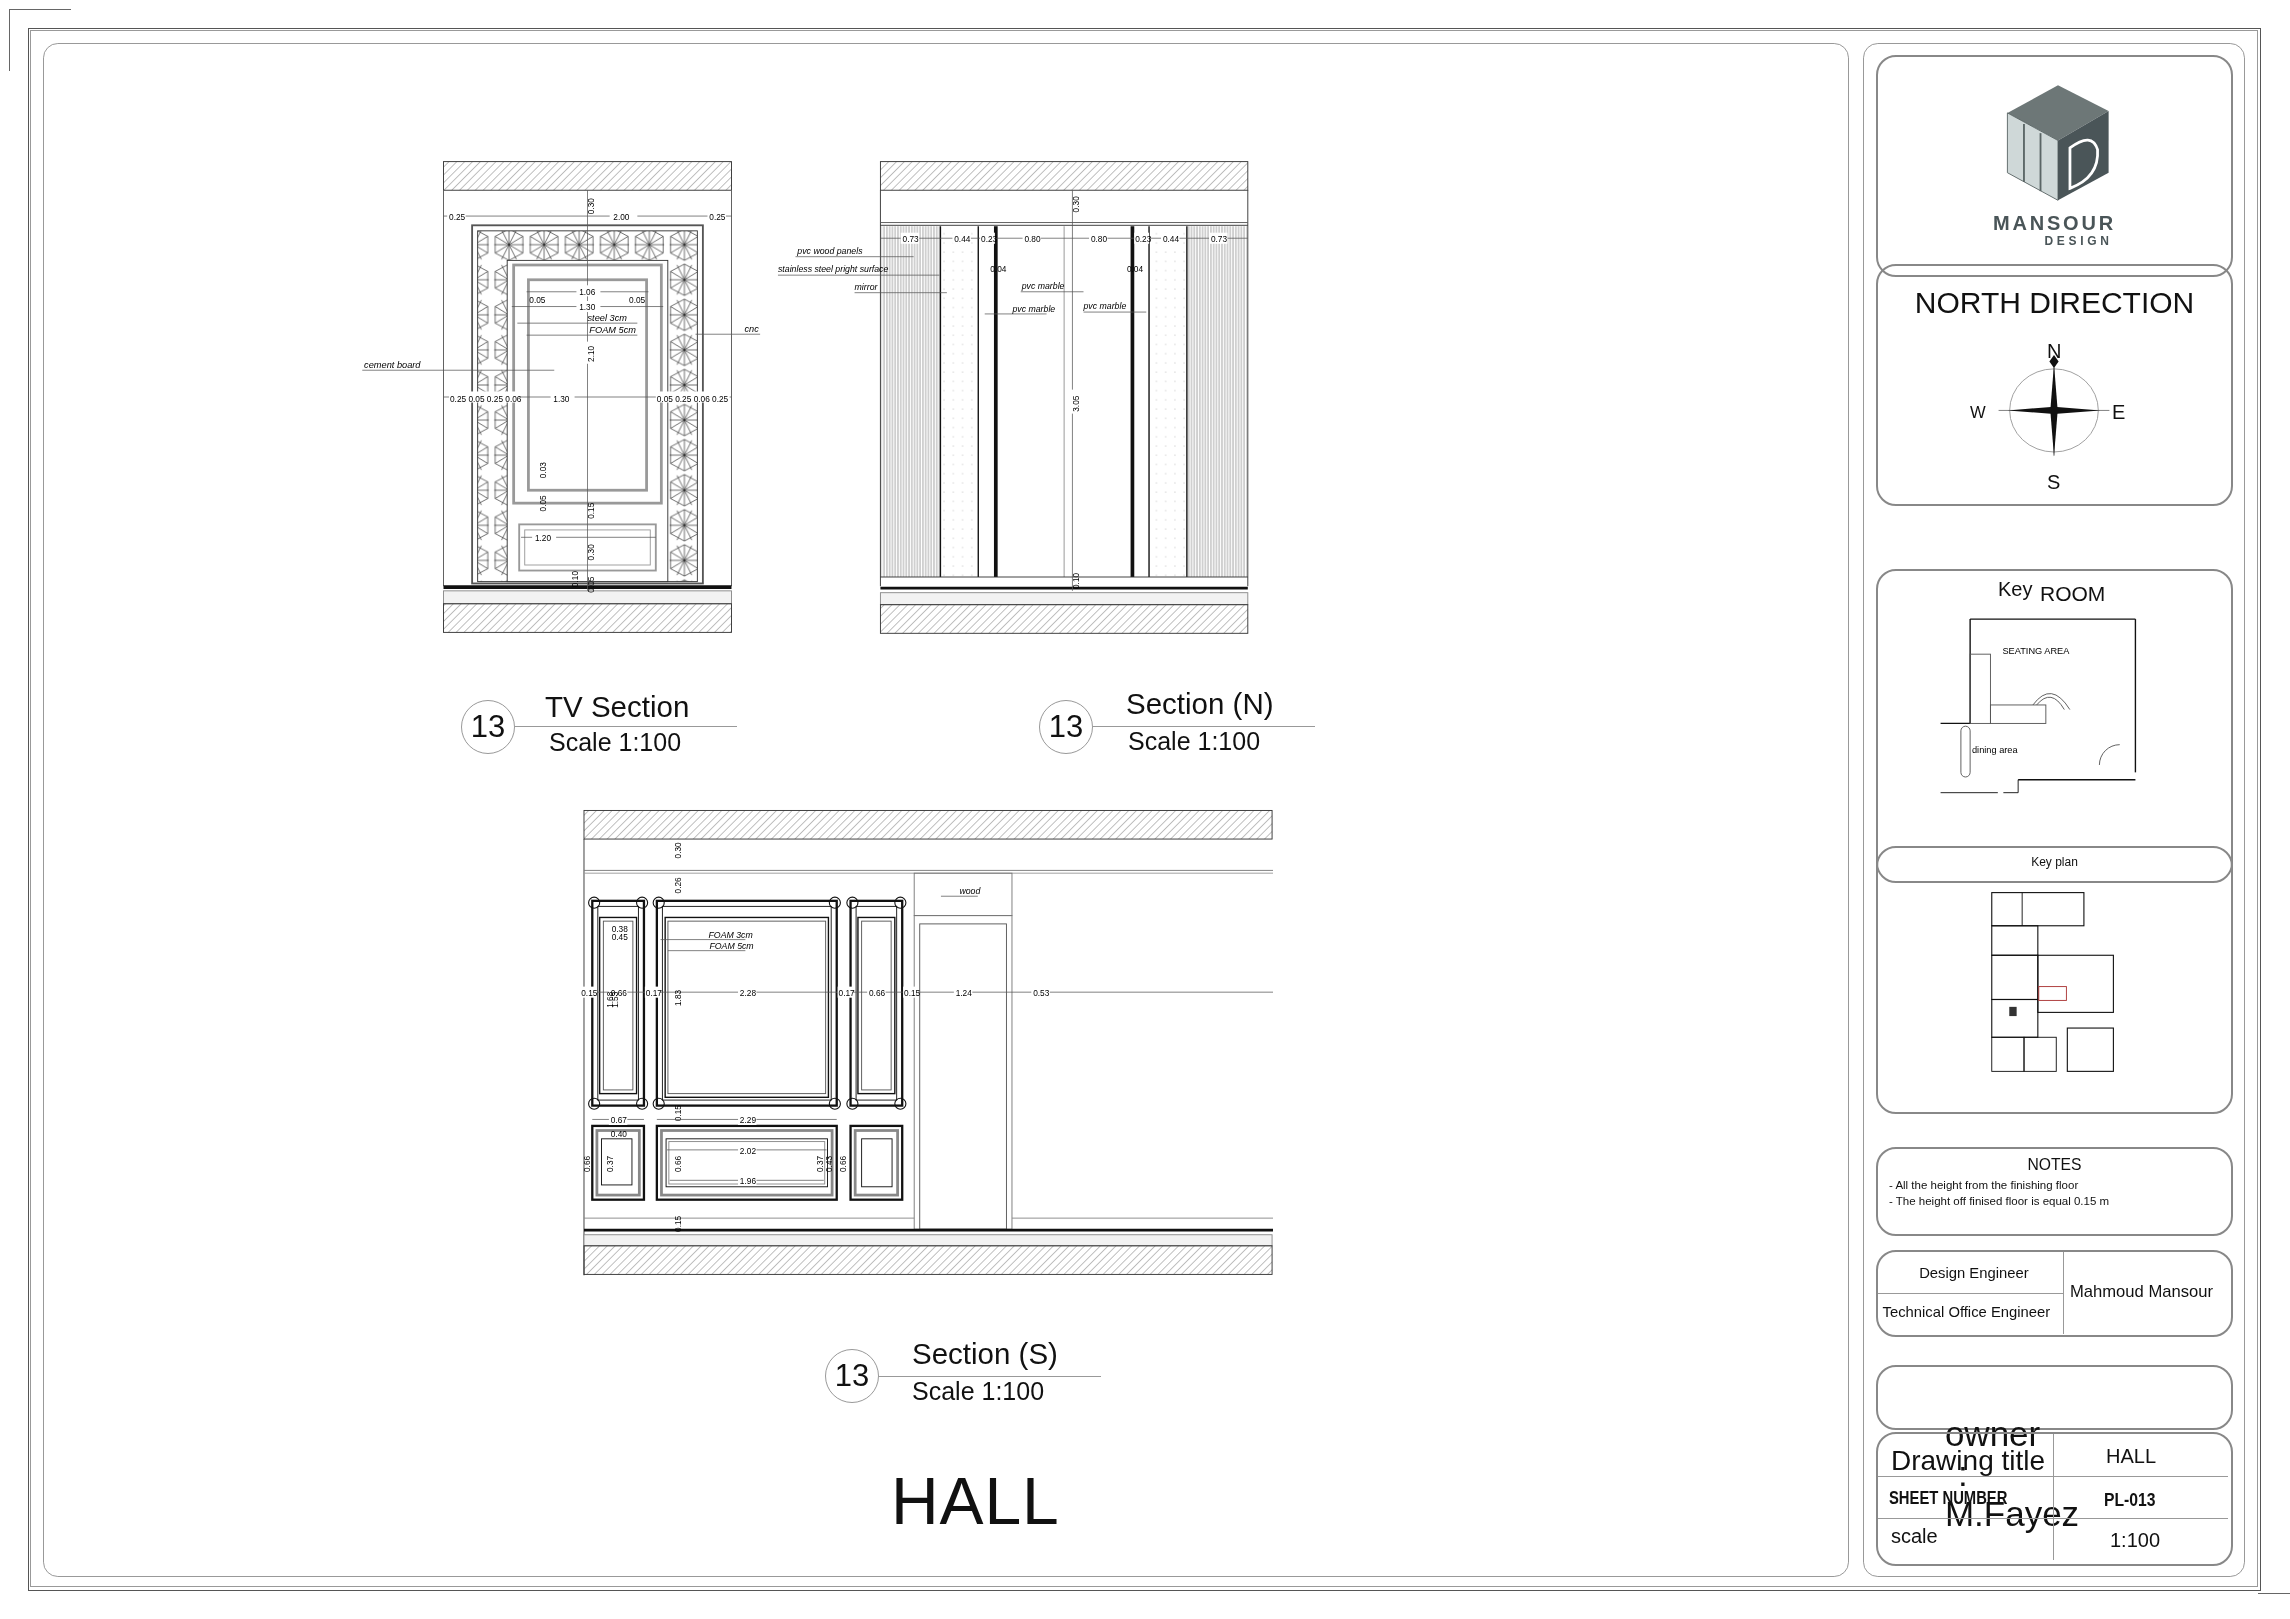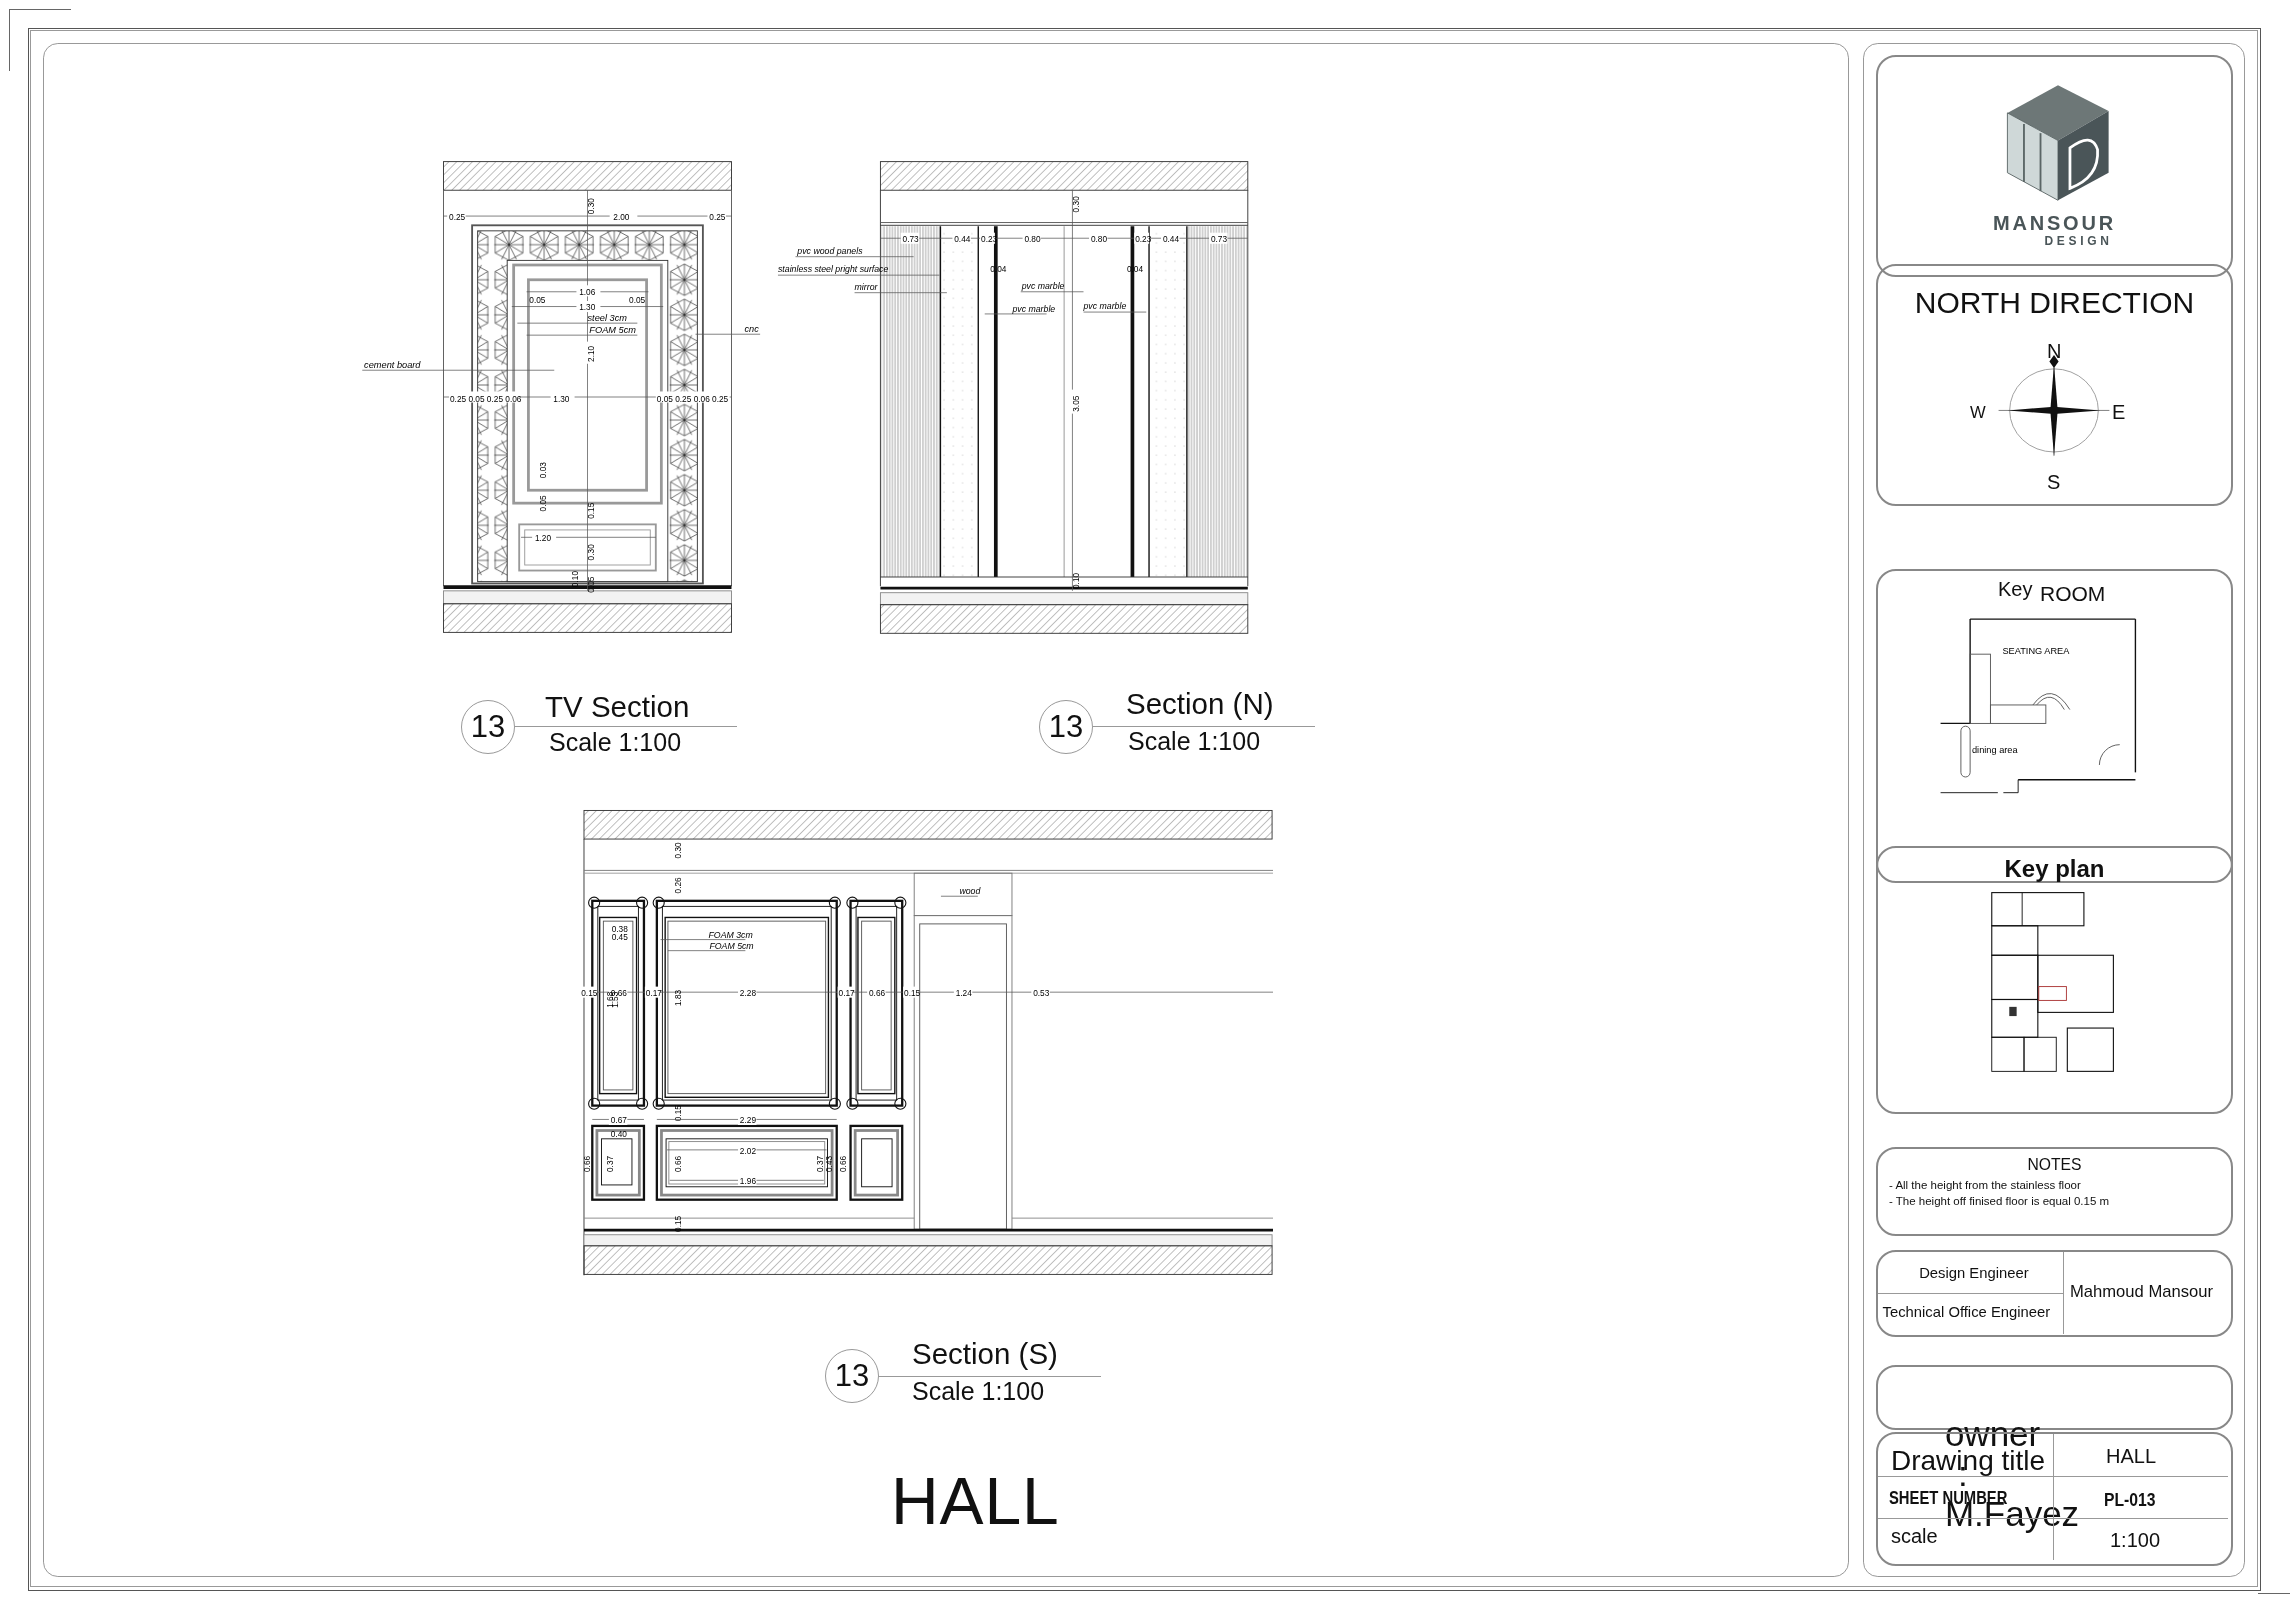--- a/index.html
+++ b/index.html
@@ -379,39 +379,39 @@
     <path d="M112,105 Q128,86 142,110" fill="none" stroke="#555"></path>
     <path d="M108,105 Q128,78 148,110" fill="none" stroke="#555"></path>
     <path d="M180,170 A22,22 0 0 1 202,148" fill="none" stroke="#555"></path>
     <rect x="30" y="128" width="10" height="55" rx="5" fill="none" stroke="#555"></rect>
     <text x="75" y="50" font-size="10" font-family="Liberation Sans, sans-serif">SEATING AREA</text>
     <text x="42" y="157" font-size="10" font-family="Liberation Sans, sans-serif">dining   area</text>
   </svg>
 </div>
 
 <div class="card" style="top:846px;height:268px;">
-  <div class="card-title" style="top:7.4px;font-size:24px;font-weight:bold;">Key plan</div>
+  <div class="card-title" style="top:7.4px;font-size:12px;">Key plan</div>
   <svg class="abs" style="left:111px;top:37px" width="129" height="217" viewBox="0 0 140 235">
     <rect x="3" y="8" width="100" height="36" fill="none" stroke="#111" stroke-width="1.2"></rect>
     <line x1="36" y1="8" x2="36" y2="44" stroke="#111"></line>
     <rect x="3" y="44" width="50" height="32" fill="none" stroke="#111" stroke-width="1.2"></rect>
     <rect x="53" y="76" width="82" height="62" fill="none" stroke="#111" stroke-width="1.2"></rect>
     <rect x="3" y="76" width="50" height="48" fill="none" stroke="#111" stroke-width="1.2"></rect>
     <rect x="3" y="124" width="50" height="41" fill="none" stroke="#111" stroke-width="1.2"></rect>
     <rect x="3" y="165" width="35" height="37" fill="none" stroke="#111"></rect>
     <rect x="38" y="165" width="35" height="37" fill="none" stroke="#111"></rect>
     <rect x="85" y="155" width="50" height="47" fill="none" stroke="#111" stroke-width="1.2"></rect>
     <rect x="54" y="110" width="30" height="15" fill="none" stroke="#a33"></rect>
     <rect x="22" y="132" width="8" height="10" fill="#333"></rect>
   </svg>
 </div>
 
 <div class="card" style="top:1147px;height:89px;">
   <div class="card-title" style="top:6.5px;font-size:15.7px;">NOTES</div>
-  <div class="abs" style="left:11px;top:29.5px;font-size:11.5px;">- All the height from the  stainless floor</div>
+  <div class="abs" style="left:11px;top:29.5px;font-size:11.5px;">- All the height from the  finishing floor</div>
   <div class="abs" style="left:11px;top:46px;font-size:11.5px;">-  The height off  finised floor is equal  0.15 m</div>
 </div>
 
 <div class="card" style="top:1250px;height:87px;">
   <div class="abs" style="left:0;top:0;width:185px;height:41px;border-right:0.9px solid #999;border-bottom:0.9px solid #999;">
     <div class="abs" style="left:9.2px;top:13px;font-size:14.8px;margin-left:32px;">Design Engineer</div>
   </div>
   <div class="abs" style="left:0;top:41px;width:185px;height:41px;border-right:0.9px solid #999;">
     <div class="abs" style="left:4.6px;top:11px;font-size:14.8px;">Technical Office Engineer</div>
   </div>

